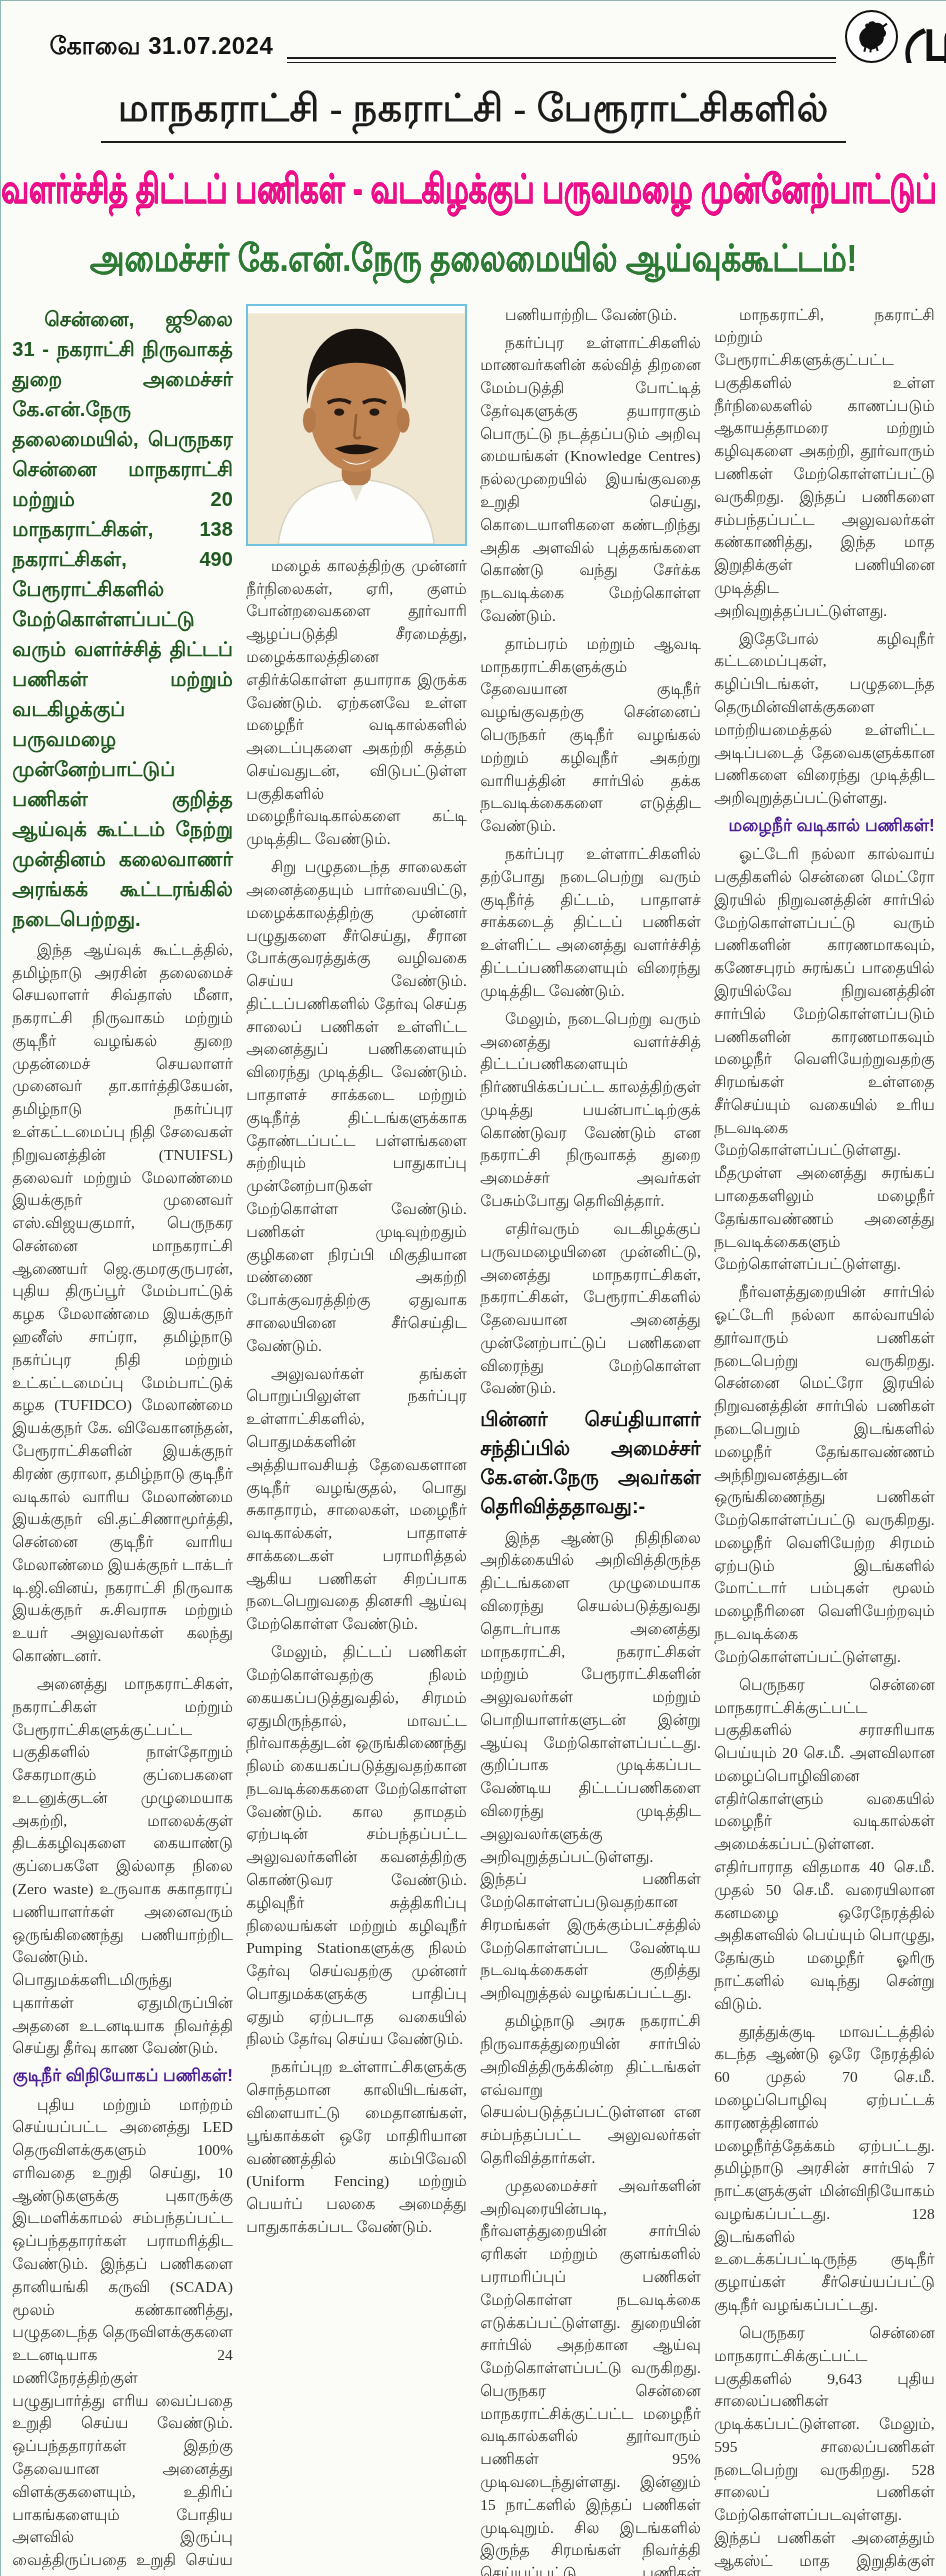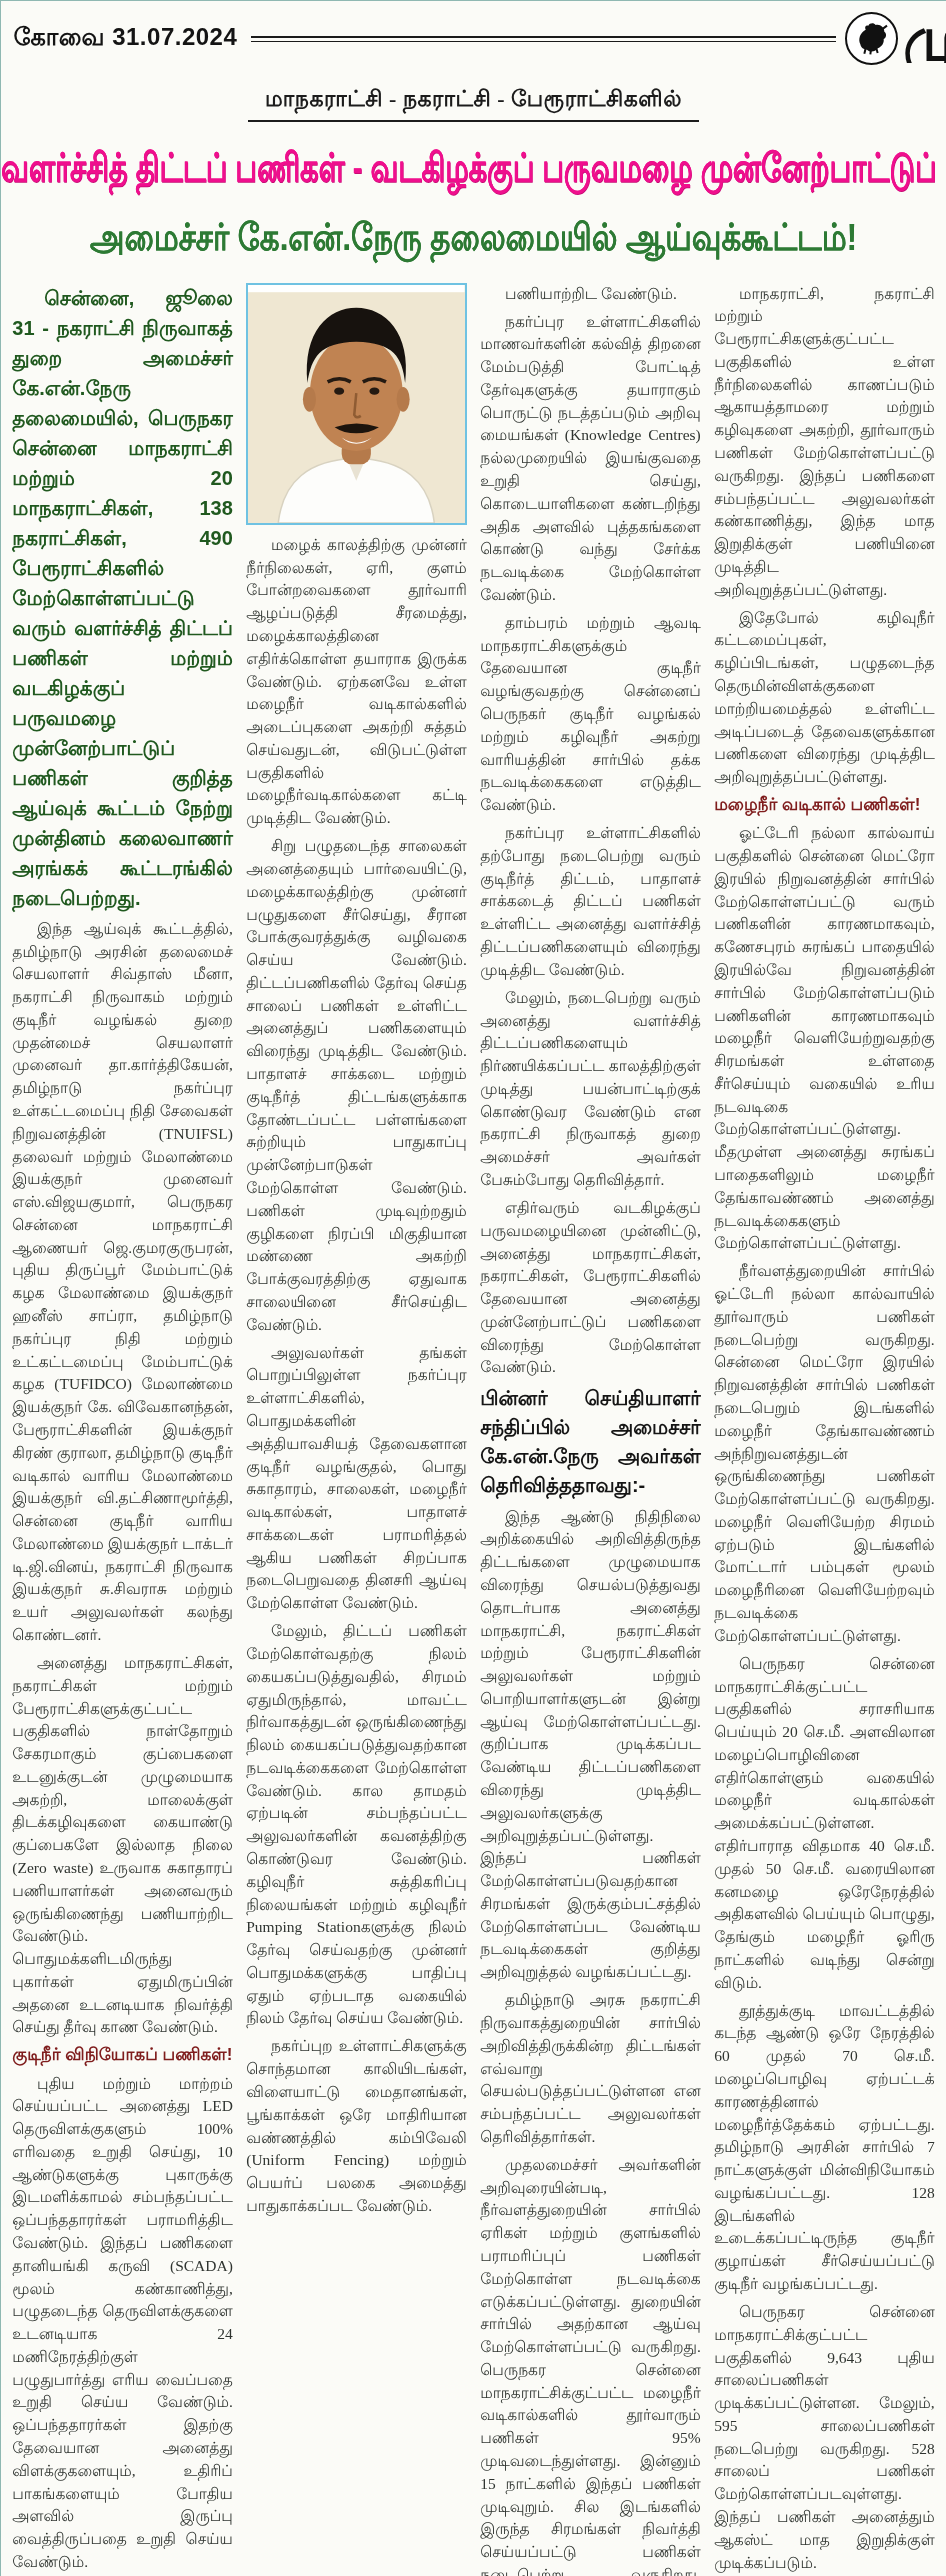--- a/index.html
+++ b/index.html
@@ -9,42 +9,42 @@
     margin:0 auto;
     background:#fbfbf7;
     border:1px solid #8fb8b2;
     box-sizing:border-box;
     overflow:hidden;
     font-family:"Liberation Serif", serif;
     color:#2f3430;
   }
   
   .hdr{
-    display:flex;align-items:center;
-    padding:13.4px 0 0 12.4px;height:49px;position:relative;
+    display:flex;align-items:flex-end;
+    padding:13.4px 0 0 12.4px;height:49px;position:relative;margin-left:36px;
   }
   .date{
     font-family:"Liberation Sans", sans-serif;
     font-weight:bold;font-size:24px;color:#141414;
     white-space:nowrap;letter-spacing:0.5px;
   }
   .rule{flex:1;height:3.1px;margin:0 9.3px 0 13.4px;
     border-top:2.1px solid #1a1a1a;border-bottom:1.5px solid #1a1a1a;}
   .emblem{width:49px;height:49px;border:2.6px solid #111;border-radius:50%;
     display:flex;align-items:center;justify-content:center;flex:none;background:#fff;}
   .mast-letter{
     font-family:"Liberation Sans", sans-serif;font-weight:bold;
     font-size:62px;line-height:49px;color:#111;
     width:43px;overflow:hidden;flex:none;margin-left:5.2px;
   }
   
   .kicker-wrap{text-align:center;margin-top:23px;}
   .kicker{
     display:inline-block;
-    font-size:22px;font-weight:bold;color:#1c1c1c;
+    font-size:38px;font-weight:bold;color:#1c1c1c;
     border-bottom:2.6px solid #1c1c1c;padding:0 17.5px 5.2px 17.5px;
     letter-spacing:0.5px;white-space:nowrap;
   }
   .headline{
     margin-top:24px;text-align:center;white-space:nowrap;
     font-family:"Liberation Sans", sans-serif;
     font-weight:bold;font-size:29px;color:#ef0f8d;
     transform:scaleY(1.35);transform-origin:top center;
     text-shadow:0 0 0.5px #ef0f8d,0.5px 0.5px 0 #c70b74;
     letter-spacing:0px;
@@ -66,22 +66,22 @@
   .para{font-size:15.5px;line-height:1.47;text-indent:1.6em;color:#2f3430;}
   .lead{
     font-family:"Liberation Sans", sans-serif;
     font-size:20px;line-height:1.5;font-weight:bold;color:#20591f;
     text-indent:1.6em;
   }
   .boldp{font-size:20px;line-height:1.45;font-weight:bold;color:#151515;
     font-family:"Liberation Sans", sans-serif;text-indent:0;}
   .subhead{
     font-family:"Liberation Sans", sans-serif;
-    font-size:17px;font-weight:bold;color:#7f1d1d;
-    text-align:left;margin:11.3px 0 8.2px 0;line-height:1.35;
+    font-size:17px;font-weight:bold;color:#4c1d95;
+    text-align:right;margin:11.3px 0 8.2px 0;line-height:1.35;
   }
   
   .photo{
     width:100%;height:242px;border:2.1px solid #6fc2e2;background:#efe7d2;
     box-sizing:border-box;margin:0 0 9.3px 0;overflow:hidden;
   }
   .photo svg{display:block;width:100%;height:100%;}
 </style>
 </head>
 <body>

